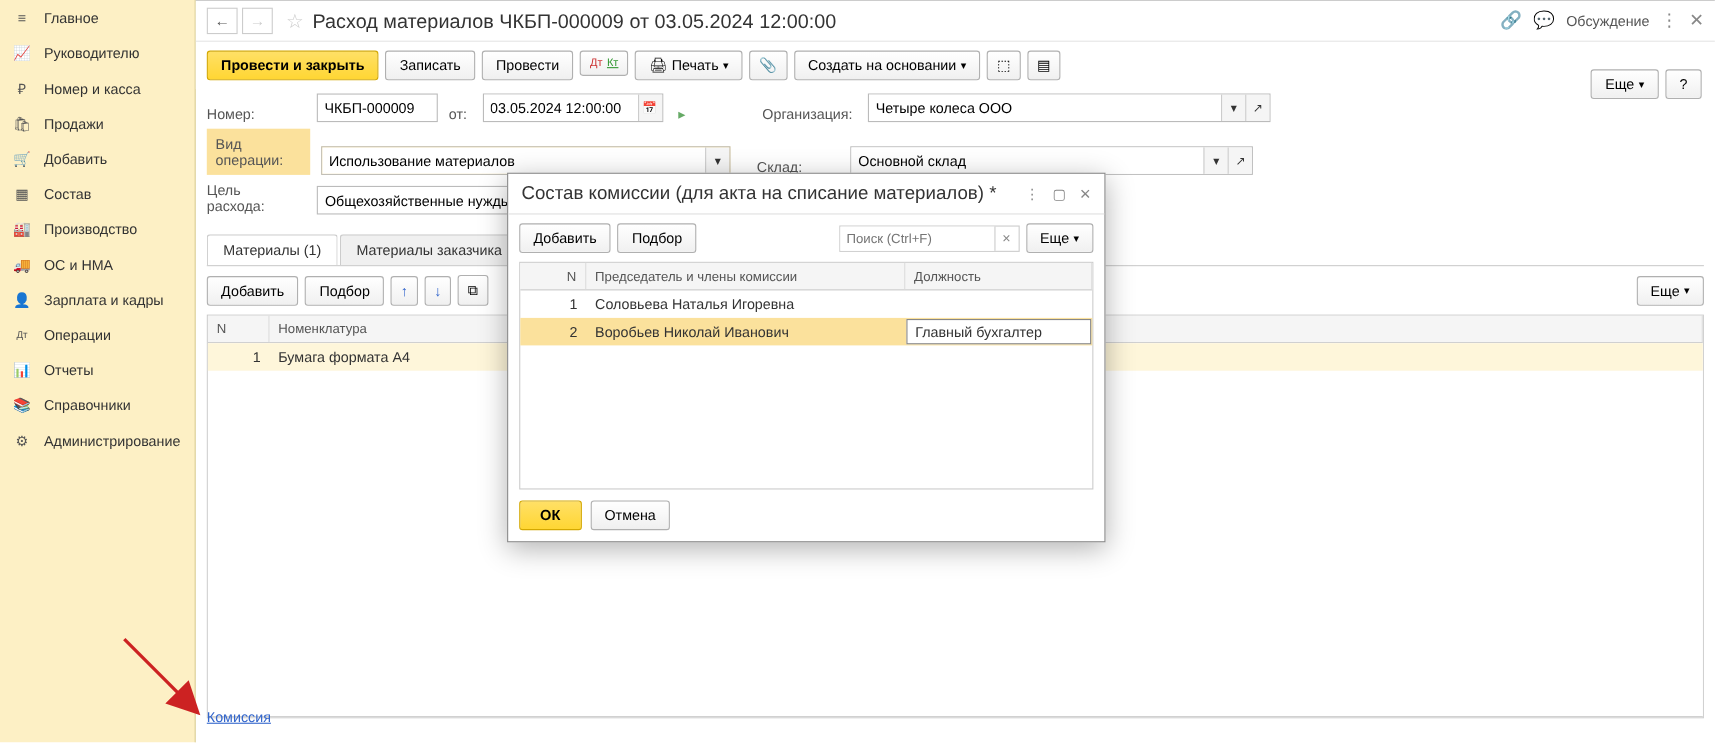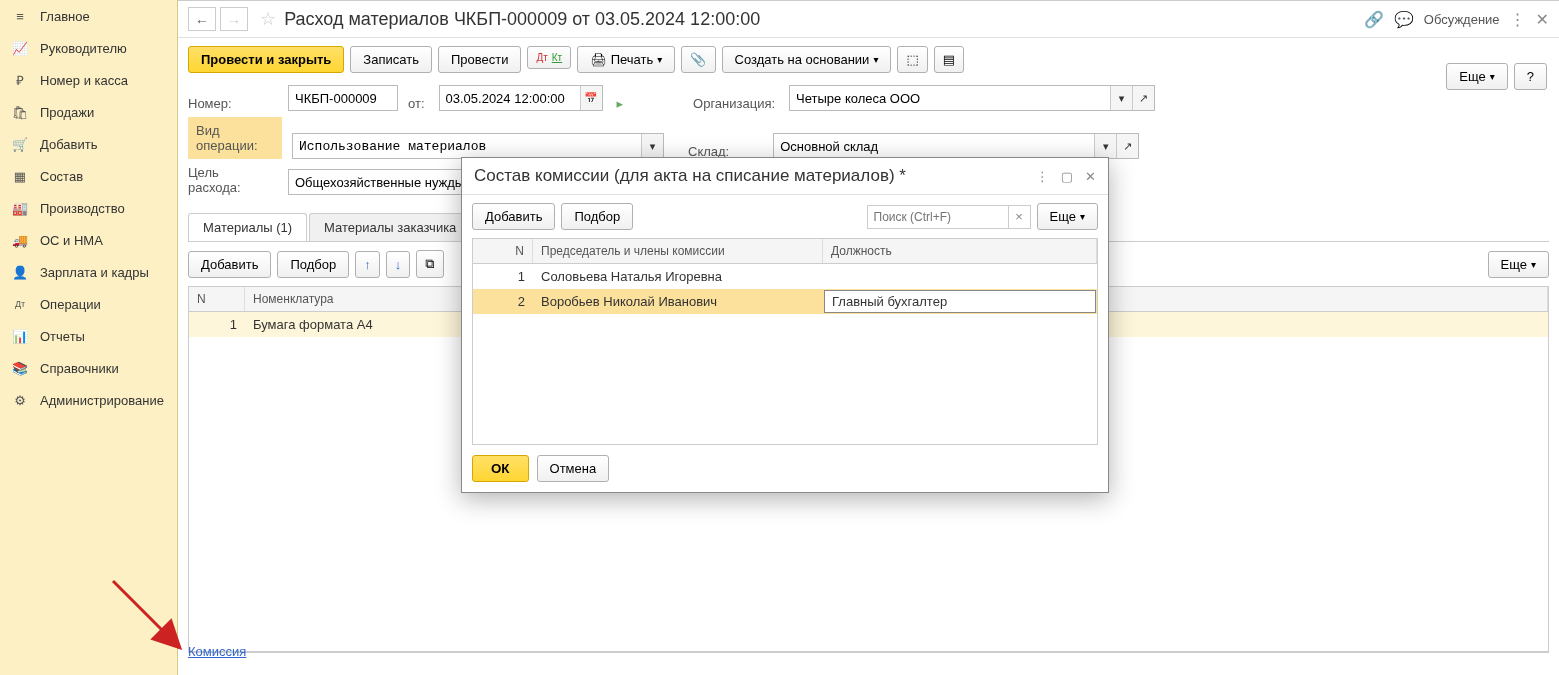--- a/index.html
+++ b/index.html
@@ -49,21 +49,21 @@
 
 .table { margin: 0 10px; border: 1px solid #ccc; }
 .table-header { display: flex; background: #f5f5f5; border-bottom: 1px solid #ccc; }
 .th { padding: 5px 8px; border-right: 1px solid #ddd; color: #555; font-size: 12px; }
 .table-row { display: flex; }
 .table-row.selected { background: #fef6da; }
 .td { padding: 5px 8px; }
 .table-body { height: 340px; background: #fff; border-bottom: 1px solid #ccc; }
 
 
-.dialog { position: absolute; left: 461px; top: 157px; width: 648px; background: #fff; border: 1px solid #888; box-shadow: 0 6px 24px rgba(0,0,0,0.3); z-index: 100; }
+.dialog { position: absolute; left: 461px; top: 157px; width: 544px; background: #fff; border: 1px solid #888; box-shadow: 0 6px 24px rgba(0,0,0,0.3); z-index: 100; }
 .dialog-title { display: flex; align-items: center; padding: 8px 12px; border-bottom: 1px solid #e0e0e0; }
 .dialog-title-text { font-size: 17px; color: #333; flex: 1; }
 .dialog-title-icons { display: flex; gap: 12px; color: #888; }
 .dialog-title-icons span { cursor: pointer; }
 .dialog-toolbar { display: flex; padding: 8px 10px; gap: 6px; align-items: center; }
 .dialog-toolbar .spacer { flex: 1; }
 .search-wrap { display: flex; border: 1px solid #ccc; }
 .search-input { border: none; padding: 4px 6px; width: 140px; font-size: 12px; height: 22px; }
 .search-clear { width: 22px; border-left: 1px solid #ccc; display: flex; align-items: center; justify-content: center; cursor: pointer; color: #888; }
 .dialog-table { margin: 0 10px; border: 1px solid #ccc; }
@@ -204,21 +204,21 @@
         <div class="input-btn">▾</div>
         <div class="input-btn">↗</div>
       </div>
     </div>
 
     <div class="form-row">
       <div class="col-left" style="width:94px;">
           <span class="form-label hl">Вид операции:</span>
         </div>
       <div class="input-wrap" style="background:#fbe19c;">
-        <input class="input" style="width: 348px; background: rgb(255, 255, 255); font-family: Liberation Mono, monospace;" value="Использование материалов">
+        <input class="input" style="width: 348px; background: rgb(255, 255, 255);" value="Использование материалов">
         <div class="input-btn">▾</div>
       </div>
       <span class="form-label" style="margin-left:14px;">Склад:</span>
       <div class="input-wrap" style="margin-left:30px;">
         <input class="input" style="width: 320px;" value="Основной склад">
         <div class="input-btn">▾</div>
         <div class="input-btn">↗</div>
       </div>
     </div>
 

